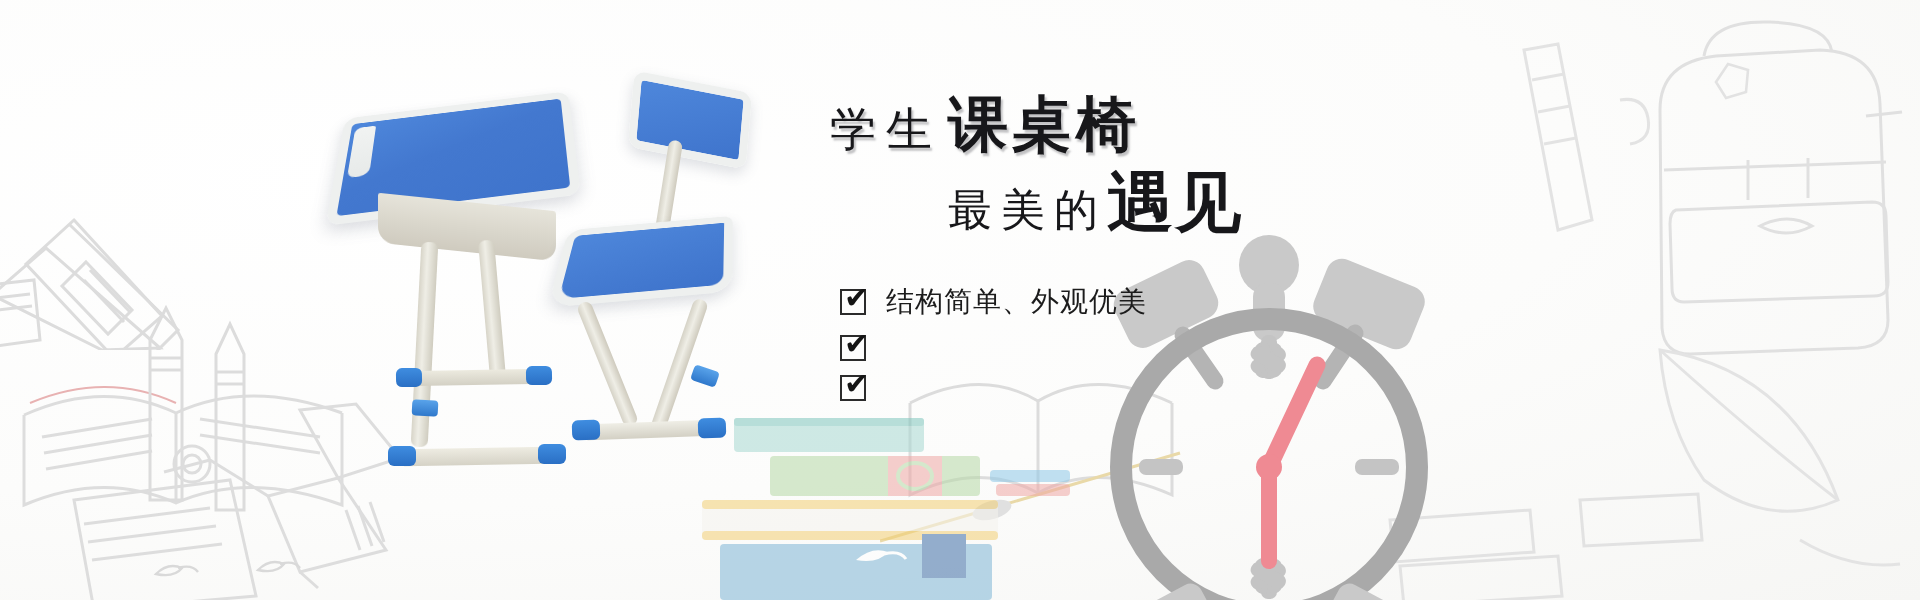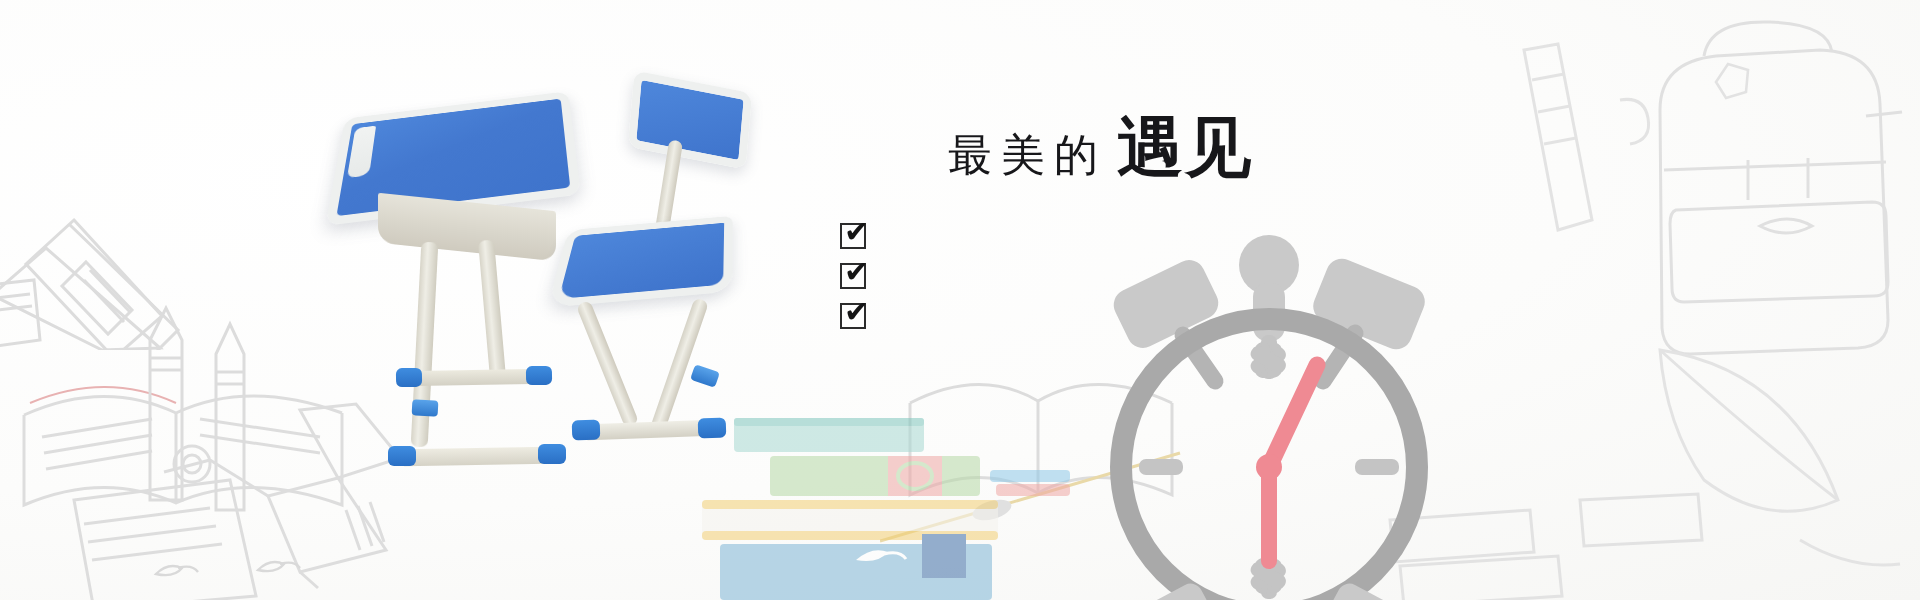--- a/index.html
+++ b/index.html
@@ -102,24 +102,24 @@
     text-shadow:2px 3px 2px rgba(120,120,125,.45);
   }
   .title-line1 .lead{ font-size:46px; font-weight:400; letter-spacing:10px; margin-right:6px; }
   .title-line1 .strong{ font-weight:700; font-size:60px; letter-spacing:4px; }
 
   .title-line2{
     margin-top:20px; padding-left:118px;
     font-family:"Liberation Serif","DejaVu Serif",serif;
     font-size:52px; line-height:1; color:#17171a; white-space:nowrap;
   }
-  .title-line2 .lead{ font-size:44px; letter-spacing:9px; margin-right:10px; }
+  .title-line2 .lead{ font-size:44px; letter-spacing:9px; margin-right:0; }
   .title-line2 .huge{
     font-weight:700; font-size:66px; letter-spacing:2px;
-    font-family:Liberation Serif, serif;
+    font-family:Liberation Mono, monospace;
   }
 
   .features{ margin-top:42px; padding-left:10px; }
   .feature{ display:flex; align-items:center; margin-bottom:14px; }
   .checkbox{
     width:26px; height:26px; border:2px solid #2b2b2b; flex:0 0 26px;
     position:relative; margin-right:20px; background:transparent;
   }
   .checkbox .tick{
     position:absolute; left:2px; top:-7px; width:30px; height:28px;
@@ -361,41 +361,45 @@
     <div class="chair-post cp2"></div>
     <div class="chair-post cp3"></div>
     <div class="blue-ring" style="left:392px; top:298px; width:26px; height:16px; transform:rotate(19deg);"></div>
     <div class="chair-foot"></div>
     <div class="blue-cap" style="left:272px; top:350px; width:28px; height:20px; transform:rotate(-2deg);"></div>
     <div class="blue-cap" style="left:398px; top:348px; width:28px; height:20px; transform:rotate(-2deg);"></div>
   </div>
 
   <div class="copy">
 
+    <div class="title-line1">
+      <span class="lead">学生</span><span class="strong">课桌椅</span>
+    </div>
 
     <div class="title-line2">
       <span class="lead">最美的</span><span class="huge">遇见</span>
     </div>
 
     <div class="features">
+
+      <div class="feature">
+        <span class="checkbox">
+          <span class="tick">✔</span>
+        </span>
+        <span class="feature-text">结构简单、外观优美</span>
+      </div>
 
       <div class="feature">
         <span class="checkbox">
           <span class="tick">✔</span>
         </span>
       </div>
 
       <div class="feature">
         <span class="checkbox">
           <span class="tick">✔</span>
         </span>
       </div>
 
-      <div class="feature">
-        <span class="checkbox">
-          <span class="tick">✔</span>
-        </span>
-      </div>
-
     </div>
   </div>
 
 </div>
 
 </body></html>

